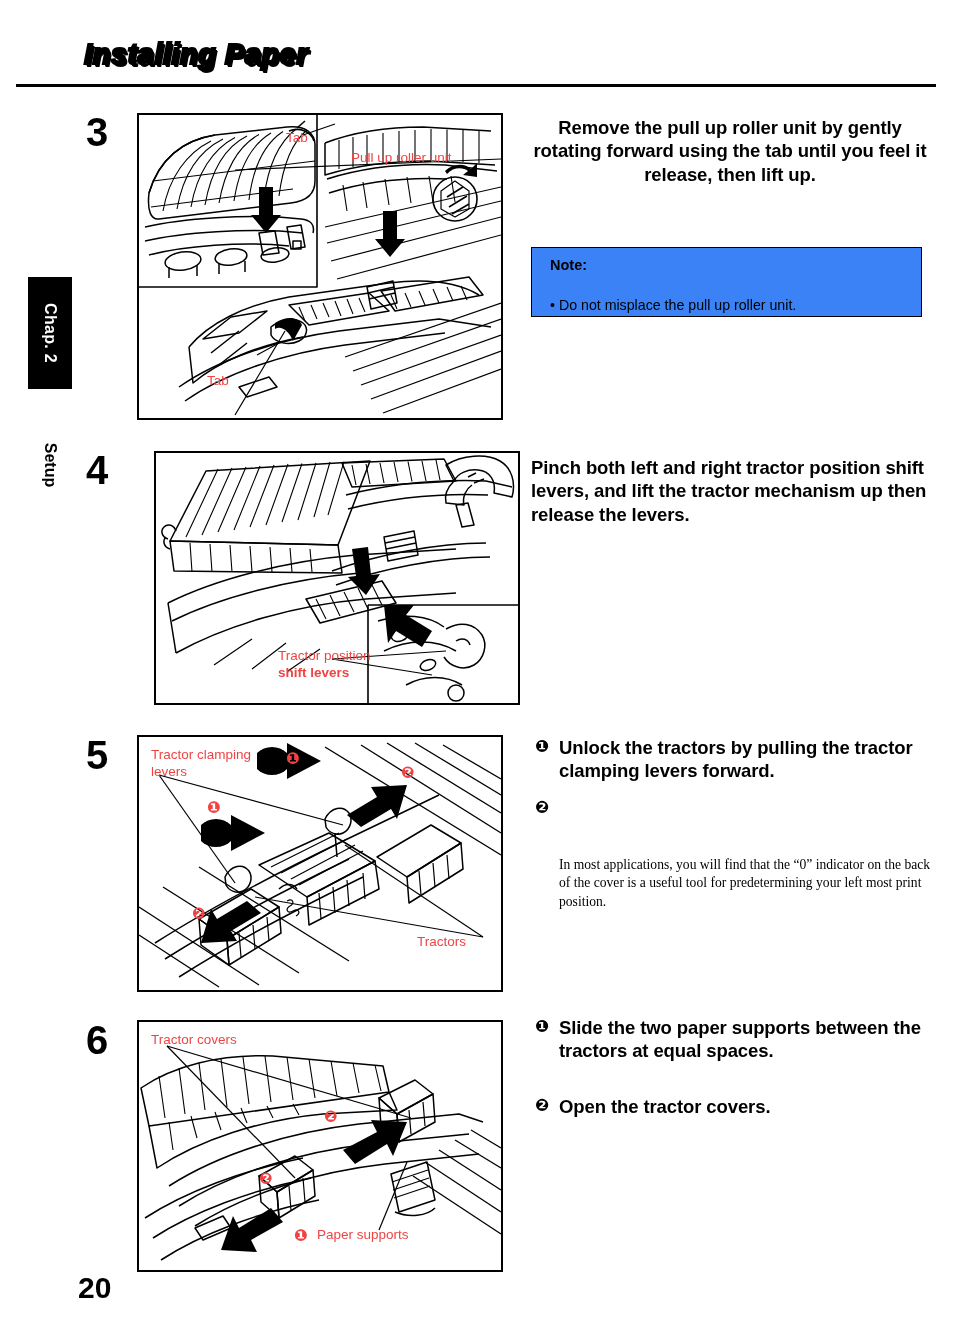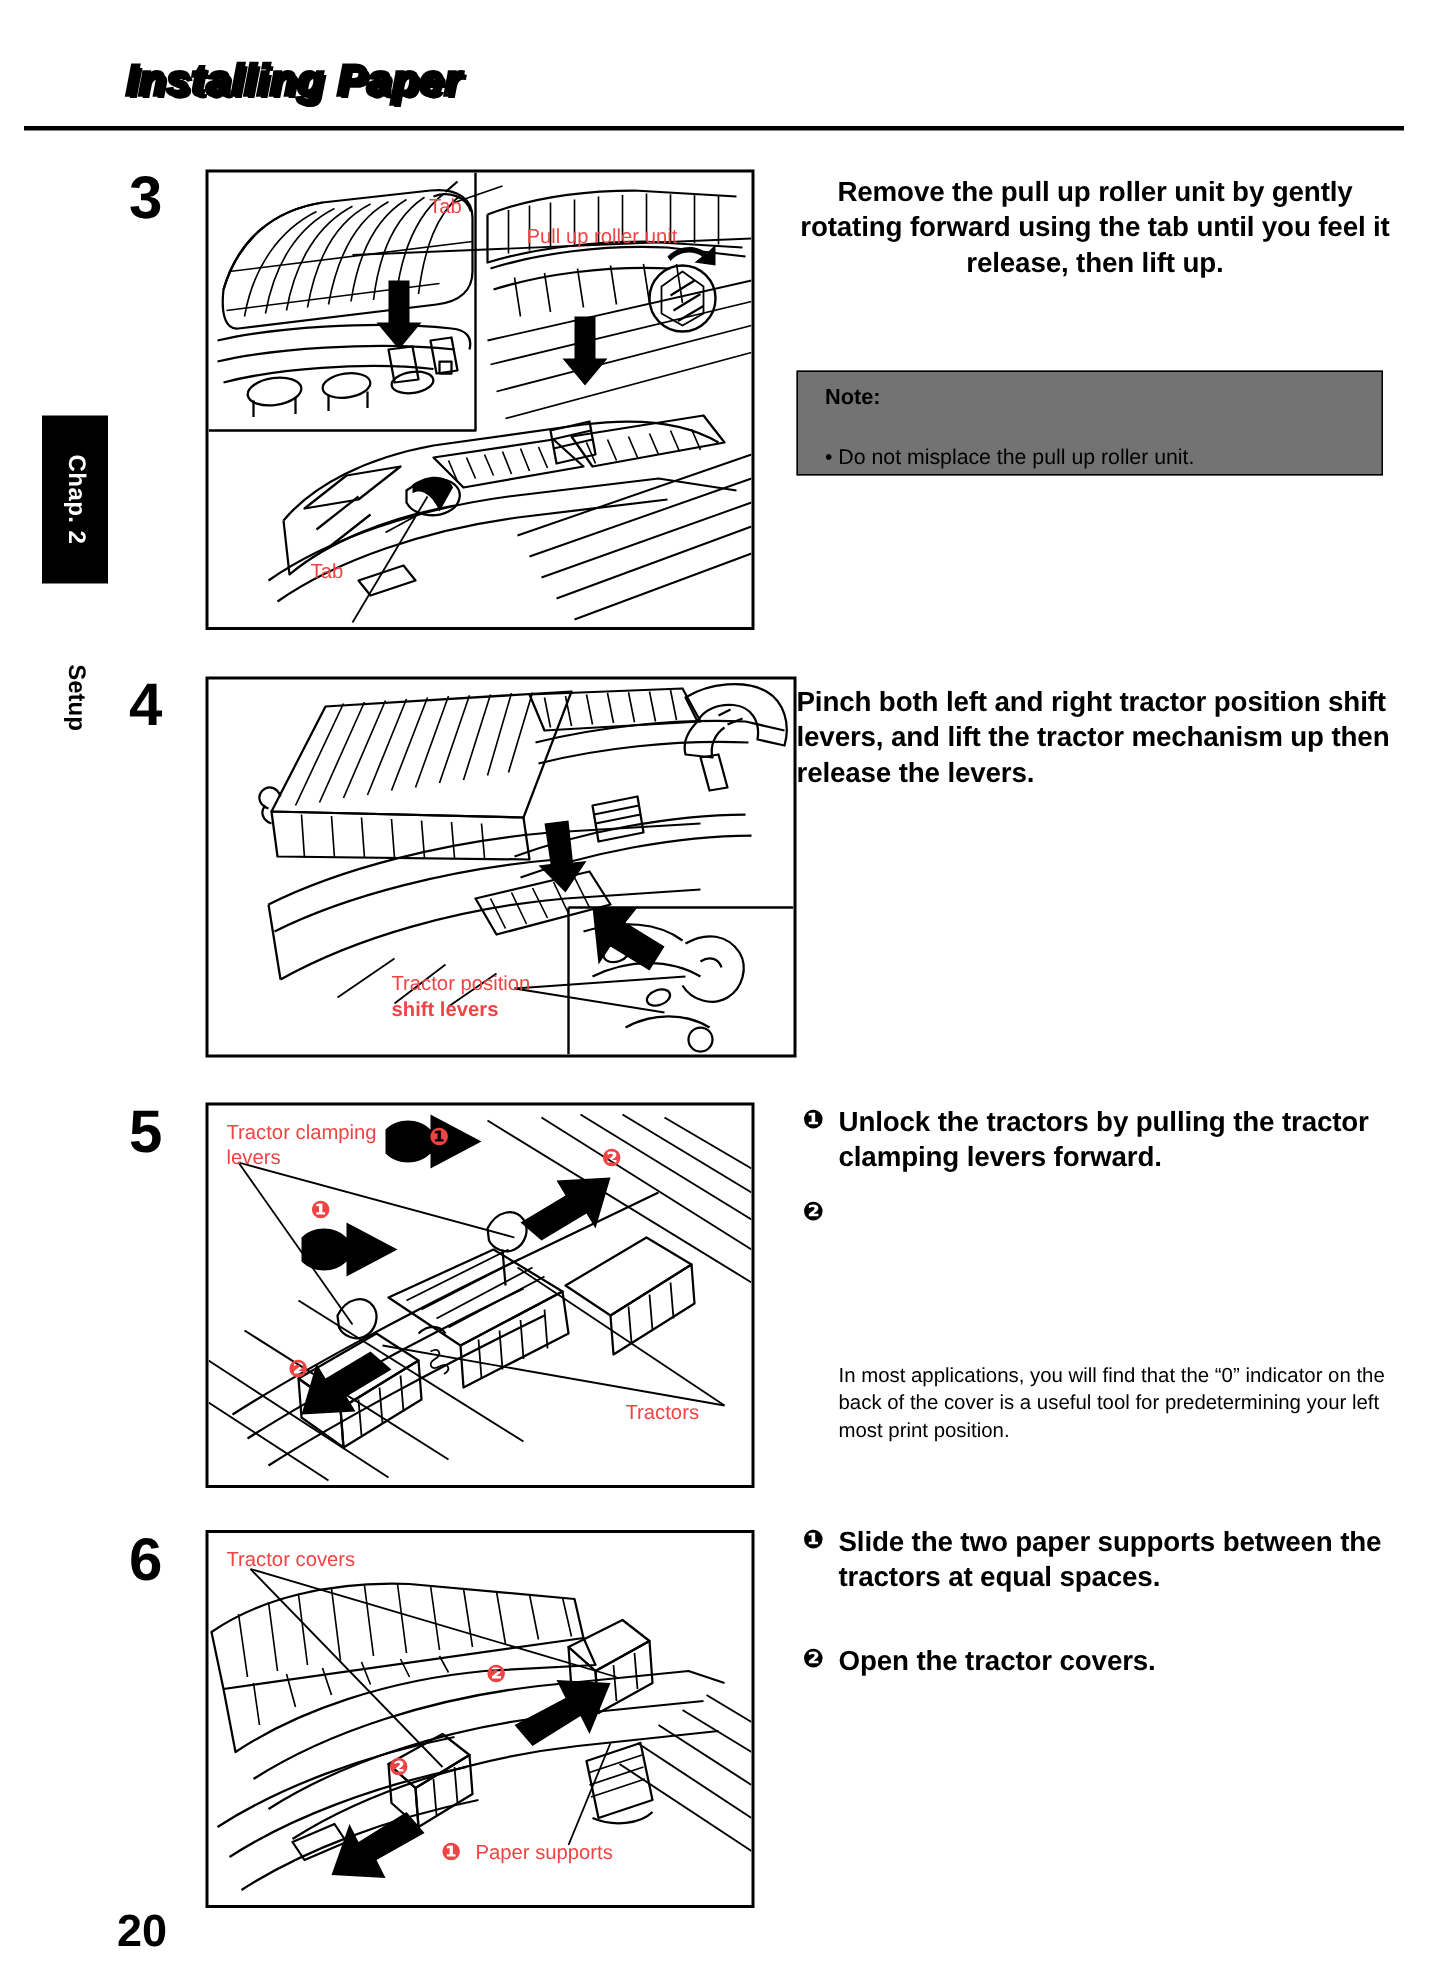--- a/index.html
+++ b/index.html
@@ -63,21 +63,21 @@
   .num-item{position:relative;padding-left:24px;margin-bottom:0;}
   .num-item .marker{
     position:absolute;left:0;top:0;font-size:17px;font-weight:bold;line-height:1.3;
   }
   .small-note{
     position:absolute;font-size:13.6px;font-weight:normal;line-height:1.35;
   }
   
   #note-box{
     position:absolute;left:531px;top:247px;width:389px;height:68px;
-    border:1.6px solid #000;background:#737373;
+    border:1.6px solid #000;background:#3b82f6;
   }
   #note-title{position:absolute;left:18px;top:9px;font-size:14.5px;font-weight:bold;}
   #note-bullet{position:absolute;left:18px;top:33px;font-size:14.2px;white-space:nowrap;margin-top:16px;}
 
   
   #page-number{position:absolute;left:78px;top:1271px;font-size:30px;font-weight:bold;}
 </style>
 </head>
 <body>
 
@@ -223,21 +223,21 @@
 
   <div id="note-box">
     <div id="note-title">Note:</div>
     <div id="note-bullet">• Do not misplace the pull up roller unit.</div>
   </div>
 </div>
 
 <div class="step">
   <div class="step-num" style="left:86px;top:450px;">4</div>
 
-  <div class="figure-box" style="left:137px;top:451px;width:362px;height:250px;padding-left:28px;">
+  <div class="figure-box" style="left:154px;top:451px;width:362px;height:250px;">
     <svg width="362" height="250" viewBox="0 0 362 250">
       <g fill="none" stroke="#000" stroke-width="1.5" stroke-linejoin="round">
 
         <path d="M14 88 L50 18 L214 8 L182 92 Z"></path>
         <g stroke-width="1.1">
           <path d="M30 84 L62 16 M46 82 L76 15 M62 79 L90 14 M78 77 L104 13
                    M94 74 L118 12 M110 72 L132 11 M126 69 L146 10.5 M142 67 L160 10
                    M158 64 L174 9 M172 62 L188 8.6"></path>
         </g>
         <path d="M14 88 L18 118 L186 120 L182 92 Z"></path>
@@ -403,21 +403,21 @@
   <div class="step-text" style="left:535px;top:736px;width:395px;">
     <div class="num-item">
       <span class="marker">❶</span>
       <span>Unlock the tractors by pulling the tractor clamping levers forward.</span>
     </div>
     <div class="num-item" style="margin-top:14px;">
       <span class="marker">❷</span>
     </div>
   </div>
 
-  <div class="small-note" style="left:559px;top:908px;width:372px;">In most applications, you will find that the “0” indicator on the back of the cover is a useful tool for predetermining your left most print position.</div>
+  <div class="small-note" style="left:559px;top:856px;width:372px;font-family:Liberation Serif, serif;">In most applications, you will find that the “0” indicator on the back of the cover is a useful tool for predetermining your left most print position.</div>
 </div>
 
 <div class="step">
   <div class="step-num" style="left:86px;top:1020px;">6</div>
 
   <div class="figure-box" style="left:137px;top:1020px;width:362px;height:248px;">
     <svg width="362" height="248" viewBox="0 0 362 248">
       <g fill="none" stroke="#000" stroke-width="1.5" stroke-linejoin="round">
 
         <path d="M2 66 C34 44 80 32 134 34 L244 44 L250 70 L10 104 Z"></path>

